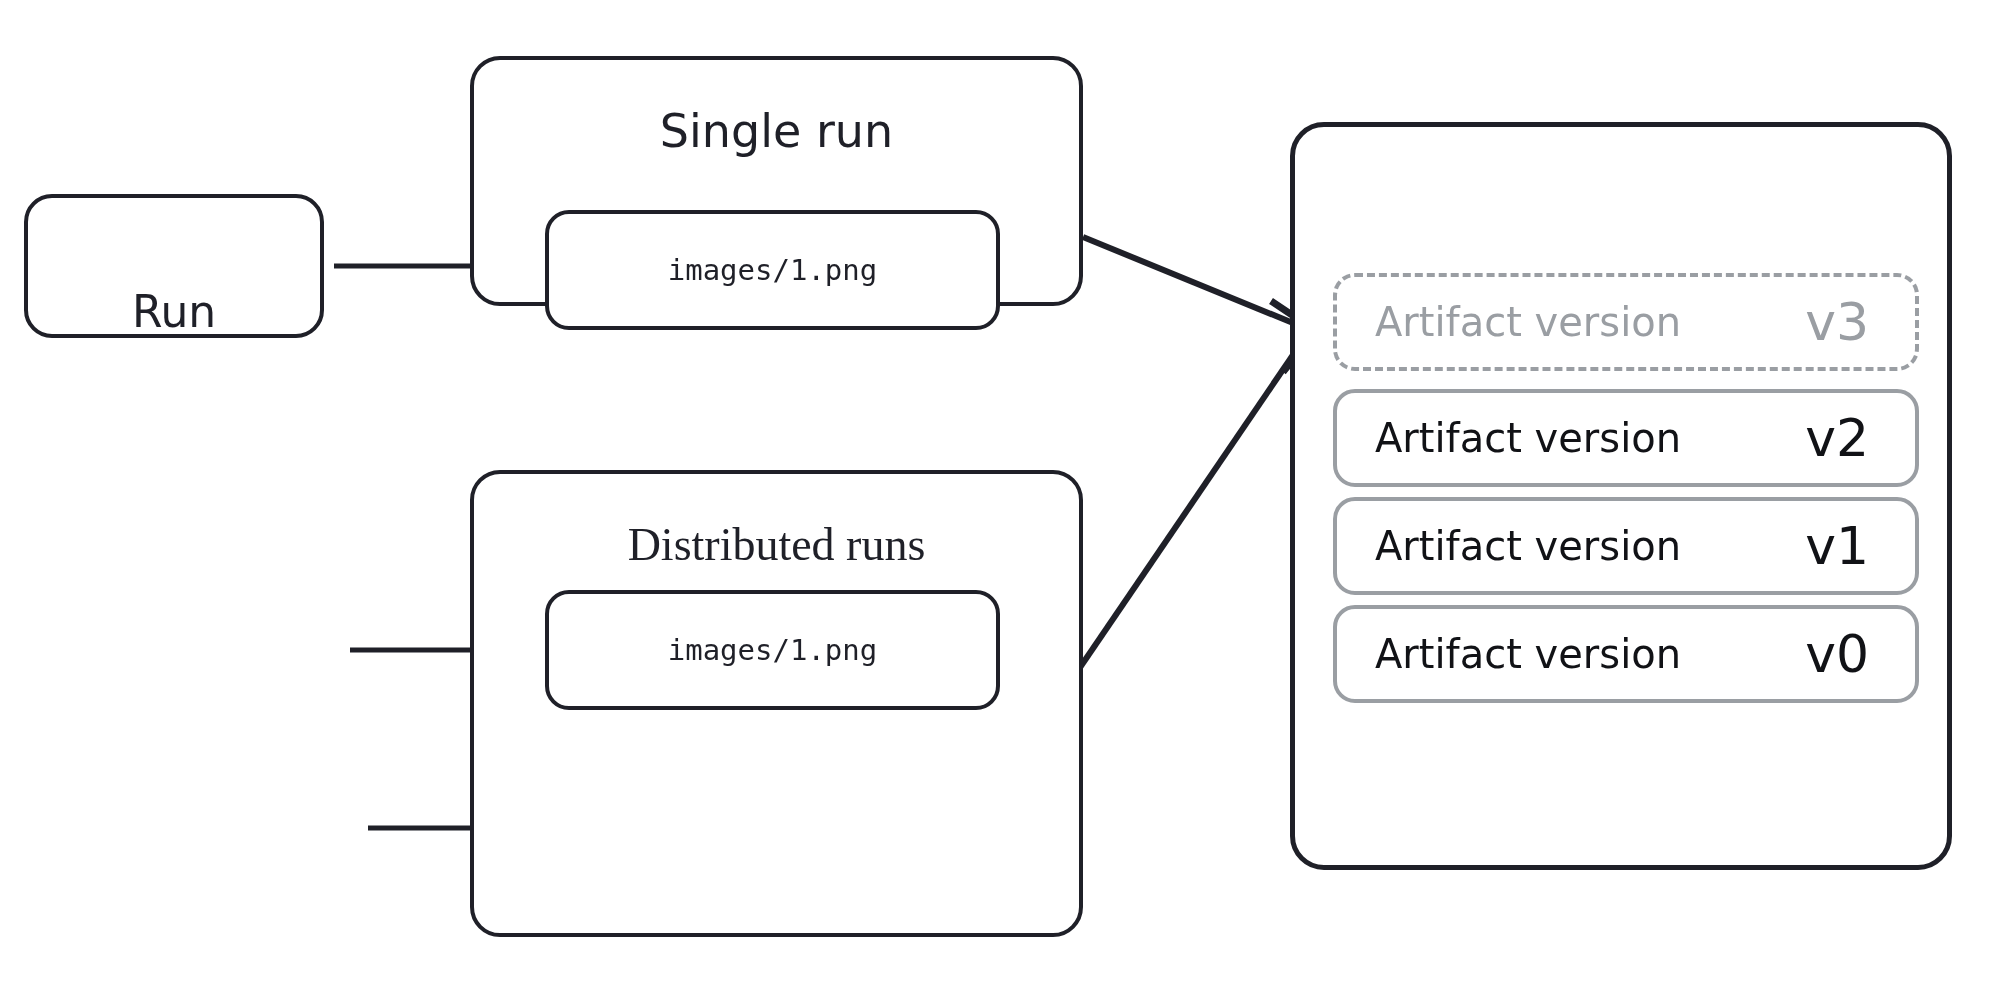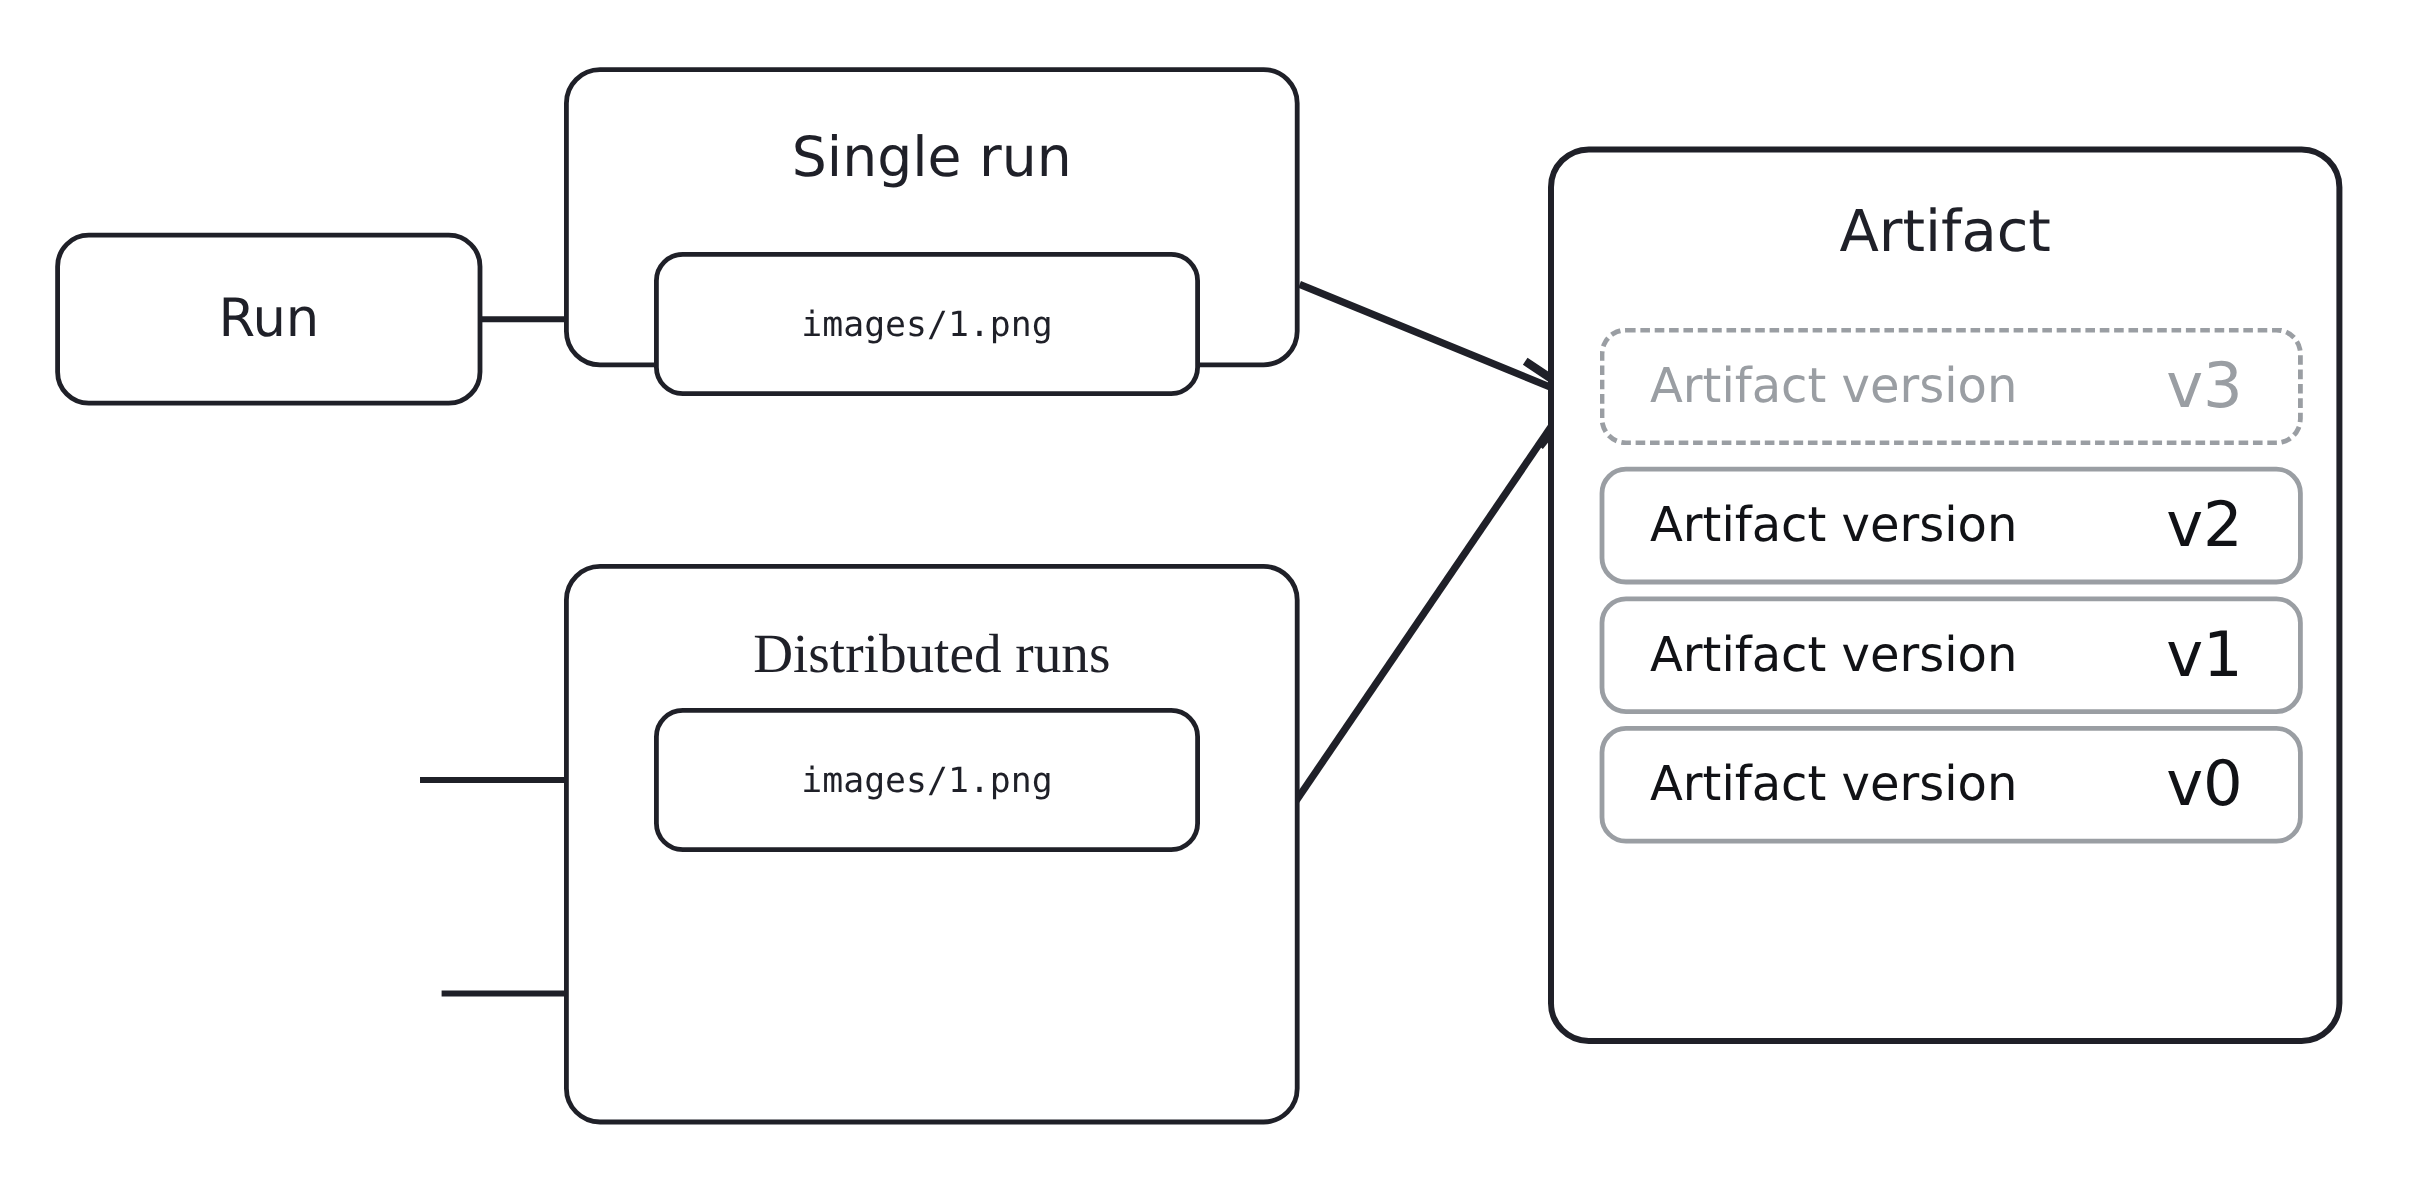--- a/index.html
+++ b/index.html
@@ -163,37 +163,36 @@
   </svg>
 
   <div class="group" id="single-run-group" style="left:470px; top:56px; width:613px; height:250px;">
     <div class="group-title" style="top:48px;">Single run</div>
   </div>
 
   <div class="node mono" style="left:545px; top:210px; width:455px; height:120px; border-radius:24px;">
     <span class="label">images/1.png</span>
   </div>
 
-  <div class="node" style="left:46px; top:194px; width:356px; height:144px;">
+  <div class="node" style="left:24px; top:194px; width:300px; height:144px;align-items:flex-end;">
     <span class="label">Run</span>
   </div>
 
   <div class="group" id="distributed-runs-group" style="left:470px; top:470px; width:613px; height:467px;">
     <div class="group-title" style="top:48px;font-family:Liberation Serif, serif;">Distributed runs</div>
   </div>
 
   <div class="node mono" style="left:545px; top:590px; width:455px; height:120px; border-radius:24px;">
     <span class="label">images/1.png</span>
   </div>
 
 
 
 
   <div id="artifact-panel">
-    <div id="artifact-title">Artifact</div>
 
     <div class="version-row pending" style="top:146px;">
       <span class="v-label">Artifact version</span>
       <span class="v-tag">v3</span>
     </div>
 
     <div class="version-row" style="top:262px;">
       <span class="v-label">Artifact version</span>
       <span class="v-tag">v2</span>
     </div>

